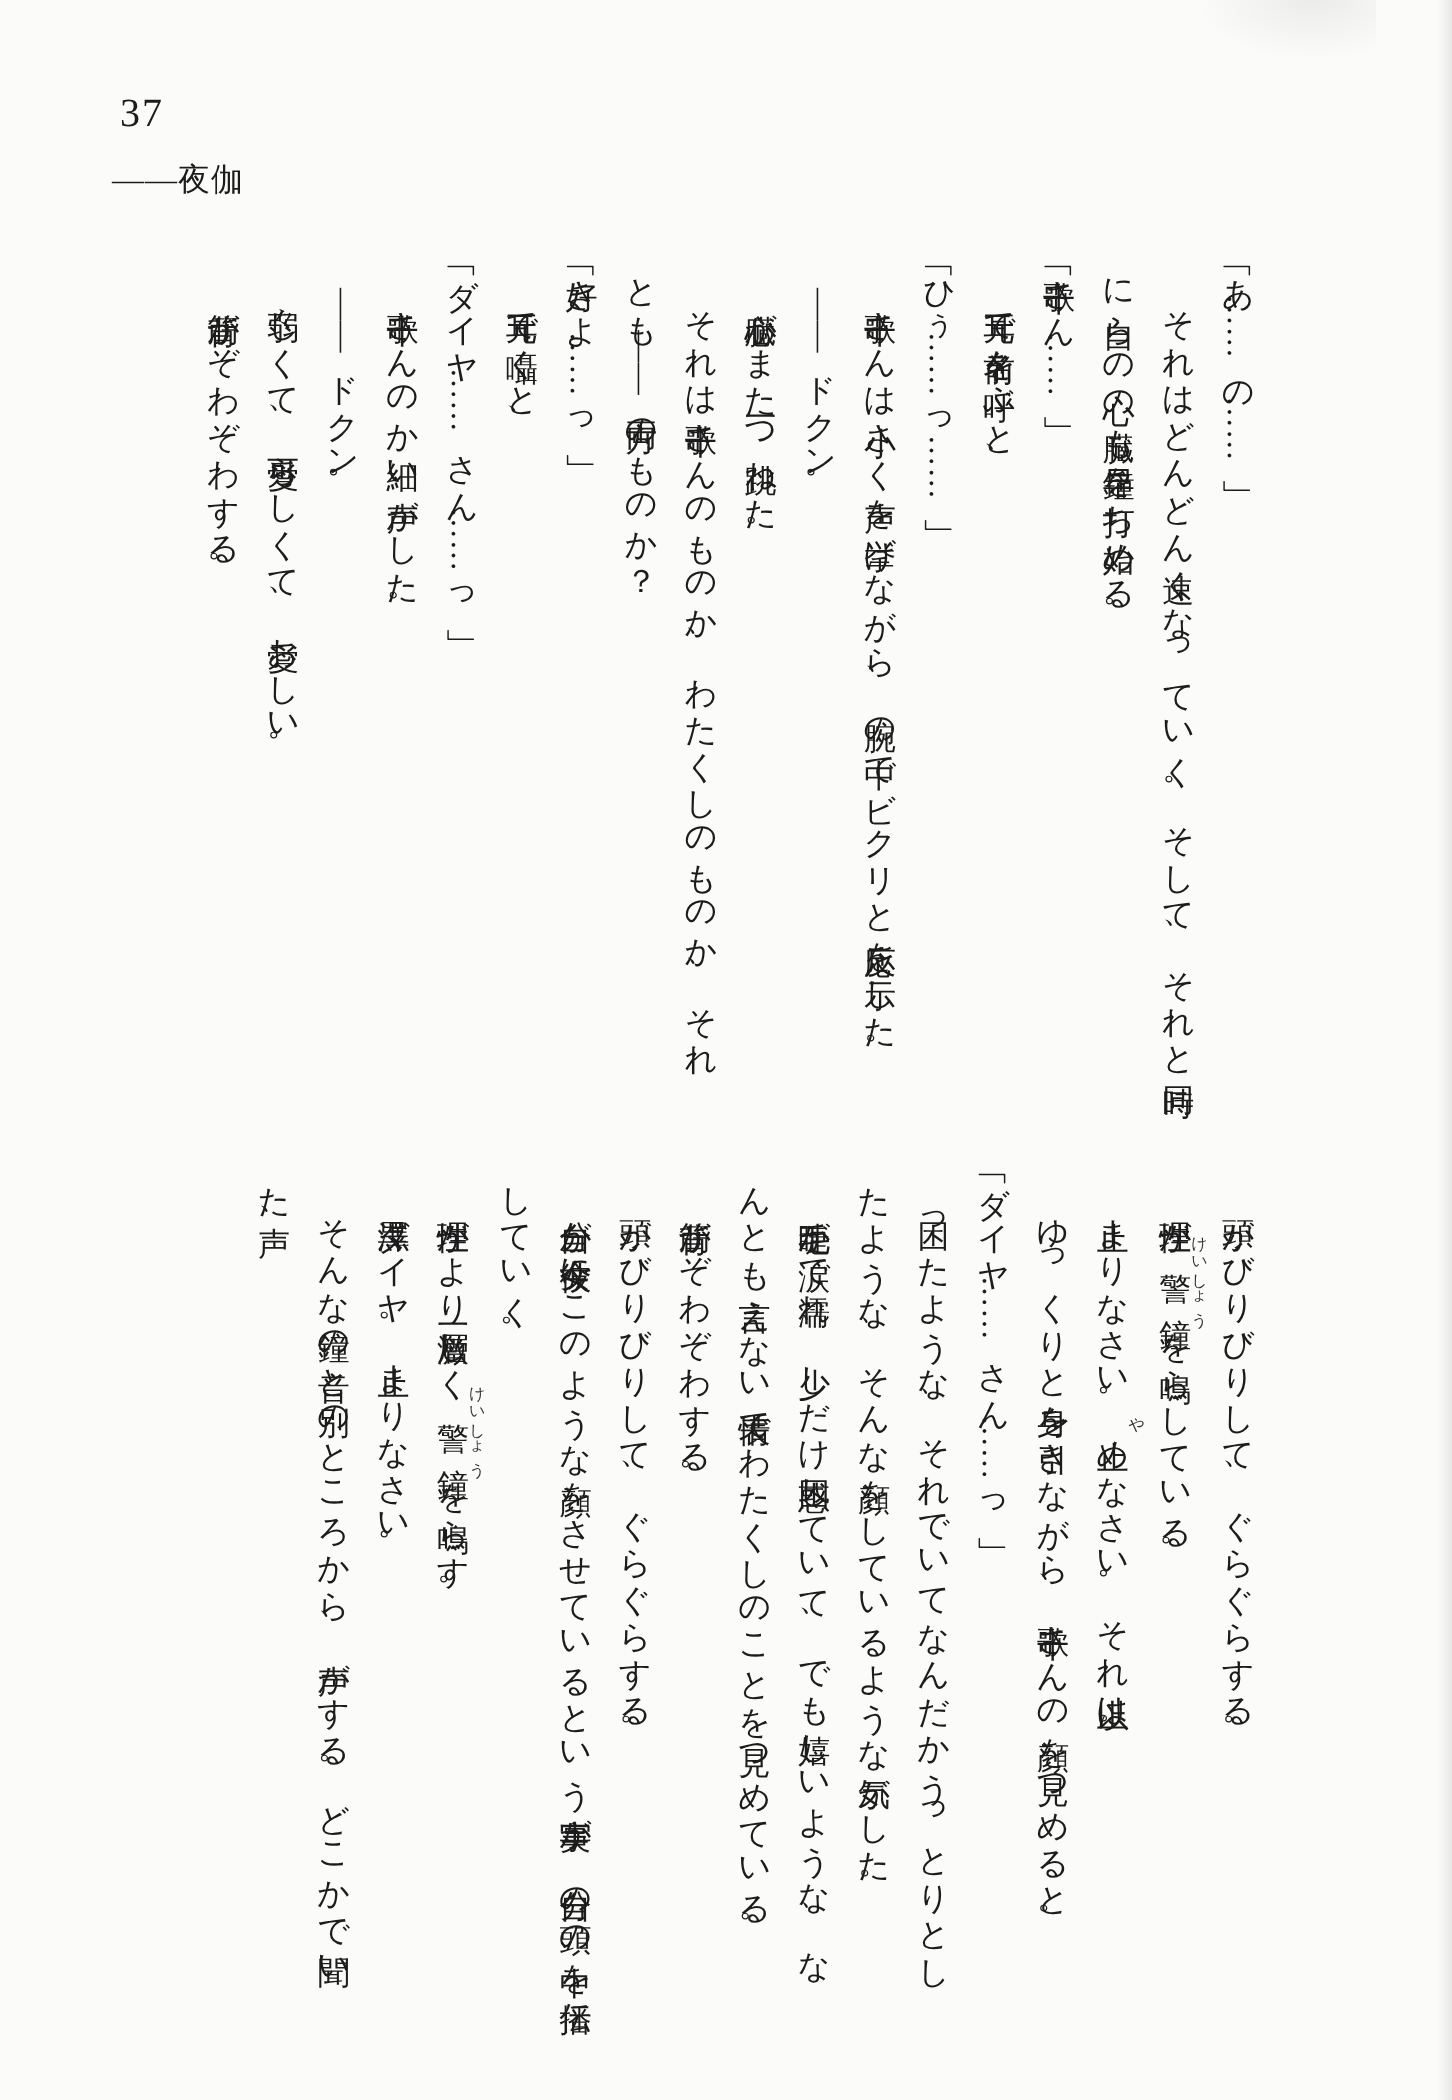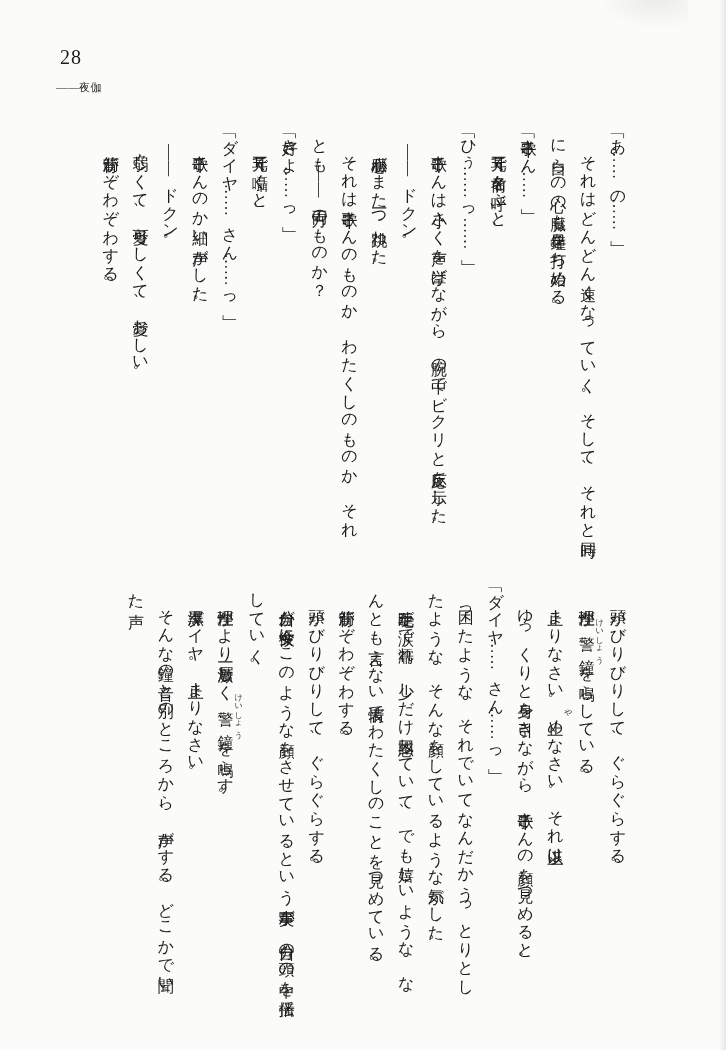--- a/index.html
+++ b/index.html
@@ -21,21 +21,21 @@
     position: absolute;
     top: 46px;
     left: 60px;
     font-size: 20px;
     letter-spacing: 1px;
   }
   .chapter-title {
     position: absolute;
     top: 80px;
     left: 56px;
-    font-size: 11px;
+    font-size: 16px;
     letter-spacing: 0.5px;
   }
   
   .text-band {
     position: absolute;
     right: 93px;
     width: 567px;
     height: 412px;
     writing-mode: vertical-rl;
     text-orientation: mixed;
@@ -76,21 +76,21 @@
     height: 30px;
     background: radial-gradient(ellipse at 65% 0%, rgba(100,100,100,0.10), rgba(100,100,100,0) 70%);
     pointer-events: none;
   }
 </style>
 </head>
 <body>
 
 <div class="page">
 
-  <div class="page-number">28</div>
+  <div class="page-number">37</div>
 
   <div class="chapter-title">——夜伽</div>
 
   <div class="text-band band-upper" id="band-upper">
       <p class="para">「あ……の……」</p>
       <p class="para indent">それはどんどん速くなっていく。そして、それと同時に自らの心の臓も早鐘を打ち始める。</p>
       <p class="para">「千歌さん……」</p>
       <p class="para indent">耳元で名前を呼ぶと、</p>
       <p class="para">「ひぅ……っ……」</p>
       <p class="para indent">千歌さんは小さく声を挙げながら、腕の中でビクリと反応を示した。</p>

